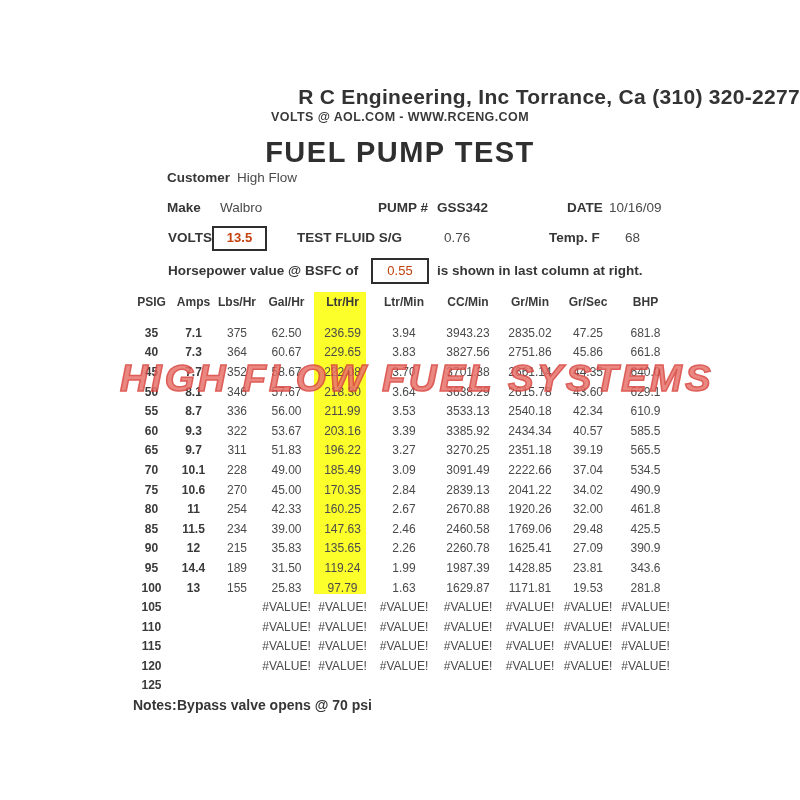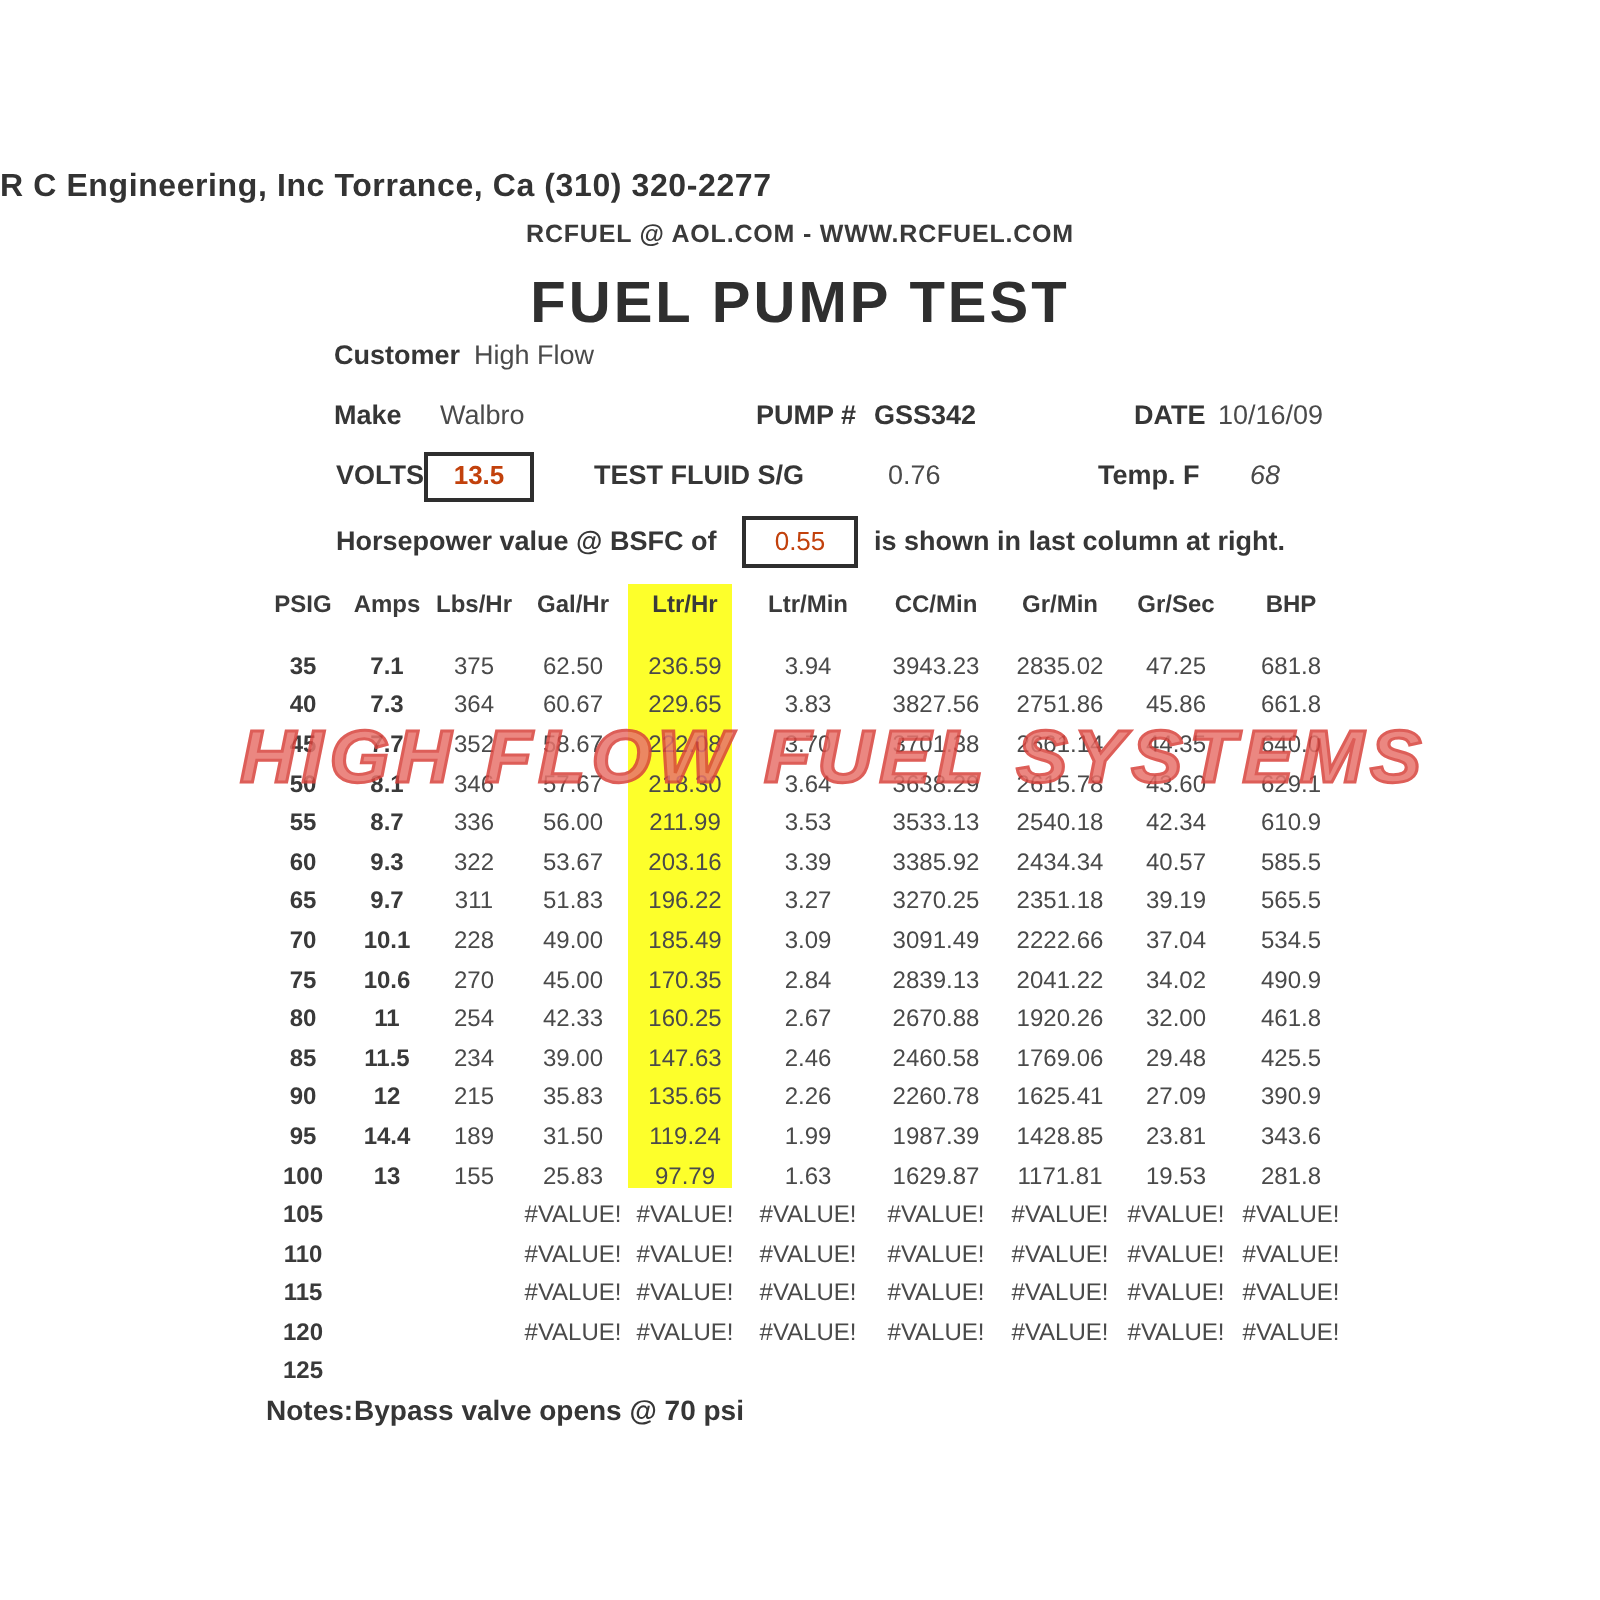--- a/index.html
+++ b/index.html
@@ -6,21 +6,21 @@
   body {
     width:800px; height:800px; background:#ffffff; position:relative;
     font-family:"Liberation Sans", sans-serif; overflow:hidden;
   }
   .abs { position:absolute; white-space:nowrap; }
   .b  { font-weight:bold; }
   .lbl { font-weight:bold; color:#363636; }
   .val { color:#4a4a4a; }
 
   
-  .company-line { left:0; right:0; top:85px;  text-align:left; font-size:16px; font-weight:bold; color:#333; letter-spacing:.3px; }
+  .company-line { left:0; right:0; top:85px;  text-align:right; font-size:21px; font-weight:bold; color:#333; letter-spacing:.3px; }
   .contact-line { left:0; right:0; top:110px; text-align:center; font-size:12.5px; font-weight:bold; color:#3a3a3a; letter-spacing:.4px; }
   .page-title   { left:0; right:0; top:136px; text-align:center; font-size:29px;   font-weight:bold; color:#2f2f2f; letter-spacing:1.5px; }
 
   
   .f13 { font-size:13.5px; }
   .box {
     position:absolute; border:2px solid #2e2e2e; text-align:center;
     font-size:13px; color:#c2410c; line-height:20px; background:#fff;
   }
 
@@ -47,39 +47,39 @@
     opacity:.85; letter-spacing:3px; white-space:nowrap;
     transform:scaleX(1.04); transform-origin:left center;
   }
 
   .notes-row { top:697px; font-size:14px; }
 </style>
 </head>
 <body>
 
 <div class="abs company-line">R C Engineering, Inc  Torrance,  Ca  (310) 320-2277</div>
-<div class="abs contact-line">RCFUEL @ AOL.COM -  WWW.RCFUEL.COM</div>
+<div class="abs contact-line">VOLTS @ AOL.COM -  WWW.RCENG.COM</div>
 <div class="abs page-title">FUEL PUMP TEST</div>
 
 <div class="abs lbl f13" style="left:167px; top:170px;">Customer</div>
 <div class="abs val f13" style="left:237px; top:170px;">High Flow</div>
 
 <div class="abs lbl f13" style="left:167px; top:200px;">Make</div>
 <div class="abs val f13" style="left:220px; top:200px;">Walbro</div>
 <div class="abs lbl f13" style="left:378px; top:200px;">PUMP #</div>
 <div class="abs lbl f13" style="left:437px; top:200px;">GSS342</div>
 <div class="abs lbl f13" style="left:567px; top:200px;">DATE</div>
 <div class="abs val f13" style="left:609px; top:200px;">10/16/09</div>
 
 <div class="abs lbl f13" style="left:168px; top:230px;">VOLTS</div>
 <div class="box b" style="left:212px; top:226px; width:51px; height:21px;">13.5</div>
 <div class="abs lbl f13" style="left:297px; top:230px;">TEST FLUID  S/G</div>
 <div class="abs val f13" style="left:444px; top:230px;">0.76</div>
 <div class="abs lbl f13" style="left:549px; top:230px;">Temp. F</div>
-<div class="abs val f13" style="left:625px; top:230px;font-style:italic;">68</div>
+<div class="abs val f13" style="left:625px; top:230px;">68</div>
 
 <div class="abs lbl f13" style="left:168px; top:263px;">Horsepower value @  BSFC of</div>
 <div class="box" style="left:371px; top:258px; width:54px; height:22px; line-height:22px;">0.55</div>
 <div class="abs lbl f13" style="left:437px; top:263px;">is shown in last column at right.</div>
 
 <div class="yellow-band"></div>
 
 <div class="ptable">
     <div class="trow thead">
       <div class="tcell w0 b">PSIG</div>

